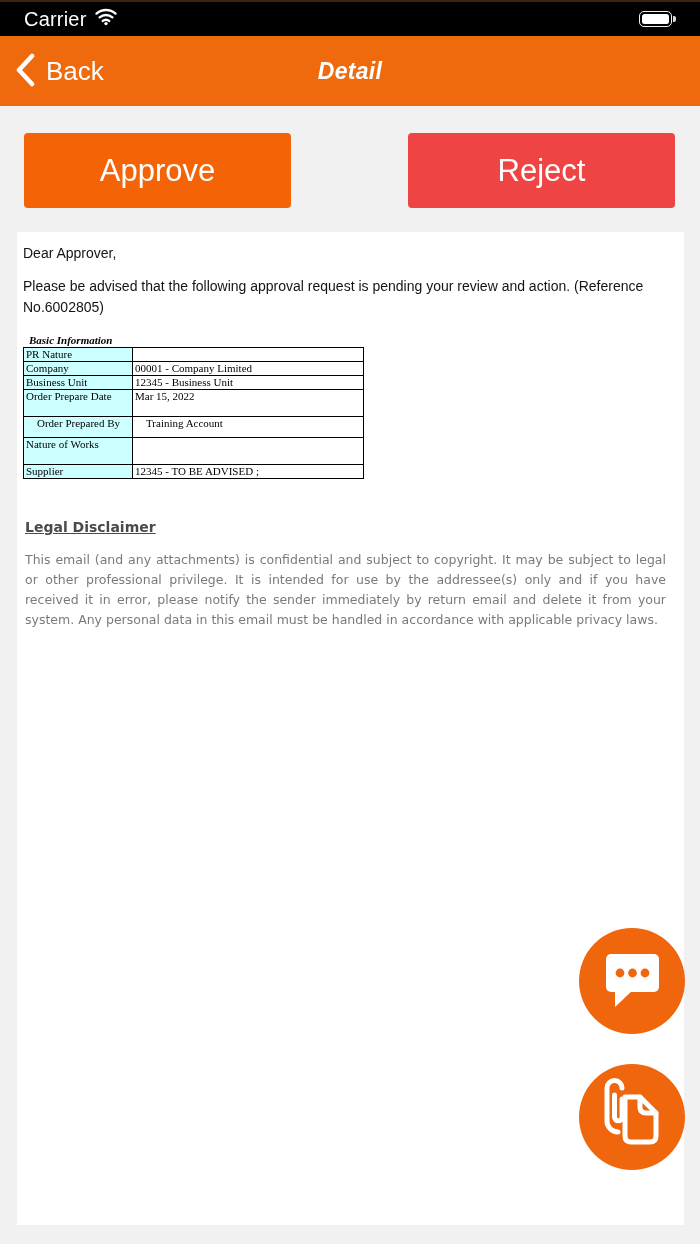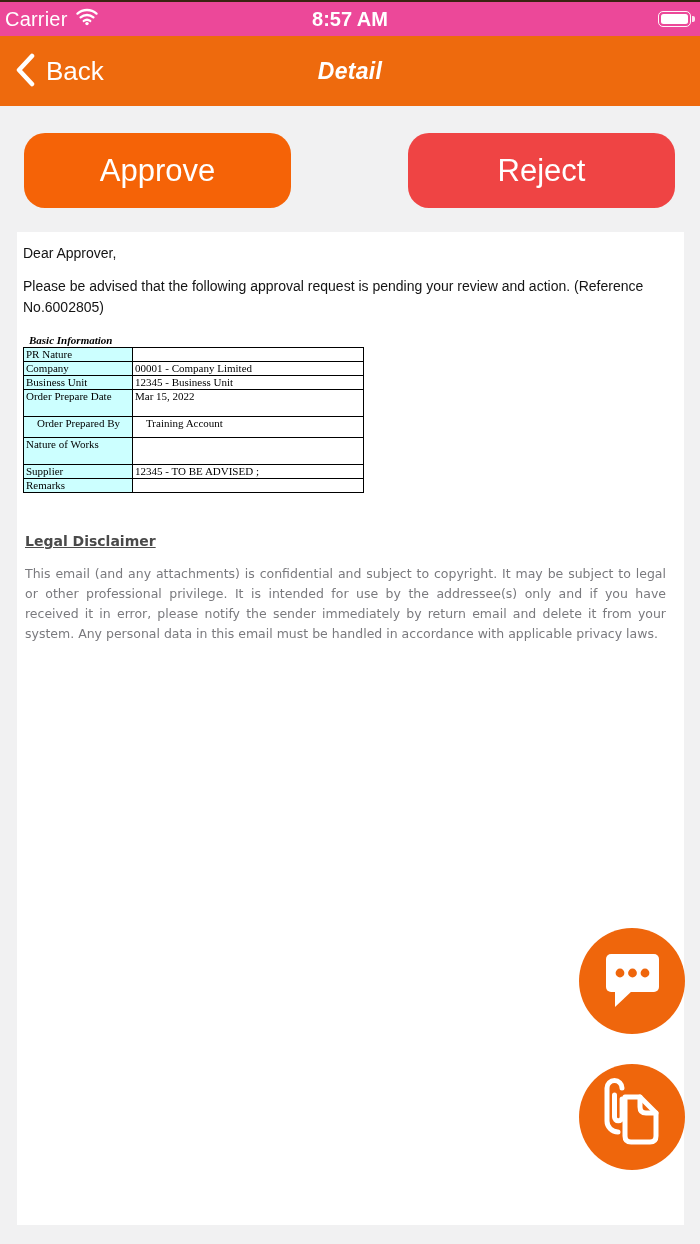--- a/index.html
+++ b/index.html
@@ -8,25 +8,25 @@
     height:1244px;
     background:#f1f1f2;
     font-family:"Liberation Sans", sans-serif;
     position:relative;
     overflow:hidden;
   }
 
   
   .statusbar {
     height:36px;
-    background:#ec4899;
+    background:#000000;
     border-top:2px solid #3a2410;
     display:flex;
     align-items:center;
-    padding:0 5px;
+    padding:0 24px;
     color:#fff;
     position:relative;
   }
   .sb-left { display:flex; align-items:center; gap:7px; }
   .sb-carrier { font-size:20px; font-weight:400; letter-spacing:.2px; }
   .sb-time {
     position:absolute; left:0; right:0; text-align:center;
     font-size:20px; font-weight:600; pointer-events:none;
   }
   .sb-batt-wrap { margin-left:auto; display:flex; align-items:center; z-index:1; }
@@ -56,21 +56,21 @@
   }
   .back-label { font-size:26px; font-weight:400; }
 
   
   .actions {
     margin:27px 25px 0 24px;
     display:flex; justify-content:space-between;
   }
   .act-btn {
     width:267px; height:75px;
-    border:none; border-radius:21px;
+    border:none; border-radius:4px;
     color:#fff; font-size:31px; font-weight:400;
     font-family:"Liberation Sans", sans-serif;
     cursor:pointer;
     display:flex; align-items:center; justify-content:center;
   }
   .approve { background:#f56307; }
   .reject  { background:#ef4444; }
 
   
   .card {
@@ -147,21 +147,20 @@
     <span class="sb-carrier">Carrier</span>
     <span>
       <svg width="24" height="18" viewBox="0 0 24 18" fill="none" stroke="#fff" stroke-linecap="round">
         <path d="M2.5 5.6 a14.5 14.5 0 0 1 19 0" stroke-width="2.4"></path>
         <path d="M5.6 9.3 a10 10 0 0 1 12.8 0" stroke-width="2.4"></path>
         <path d="M8.8 12.9 a5.2 5.2 0 0 1 6.4 0" stroke-width="2.4"></path>
         <circle cx="12" cy="15.6" r="1.7" fill="#fff" stroke="none"></circle>
       </svg>
     </span>
   </div>
-  <div class="sb-time">8:57 AM</div>
   <div class="sb-batt-wrap">
     <div class="batt">
         <div class="batt-fill"></div>
       </div>
     <div class="batt-nub"></div>
   </div>
 </div>
 
 <div class="navbar">
   <button class="back-btn">
@@ -207,24 +206,20 @@
           <td class="lbl">Order Prepared By</td>
           <td class="val">Training Account</td>
         </tr>
         <tr class="row-6">
           <td class="lbl">Nature of Works</td>
           <td class="val"></td>
         </tr>
         <tr class="row-8">
           <td class="lbl">Supplier</td>
           <td class="val">12345 - TO BE ADVISED ;</td>
-        </tr>
-        <tr class="row-9">
-          <td class="lbl">Remarks</td>
-          <td class="val"></td>
         </tr>
       </tbody>
   </table>
 
   <div class="disclaimer-head">Legal Disclaimer</div>
   <div class="disclaimer-body">This email (and any attachments) is confidential and subject to copyright. It may be subject to legal or other professional privilege. It is intended for use by the addressee(s) only and if you have received it in error, please notify the sender immediately by return email and delete it from your system. Any personal data in this email must be handled in accordance with applicable privacy laws.</div>
 </div>
 
 <button class="fab fab-comments">
   <span>

